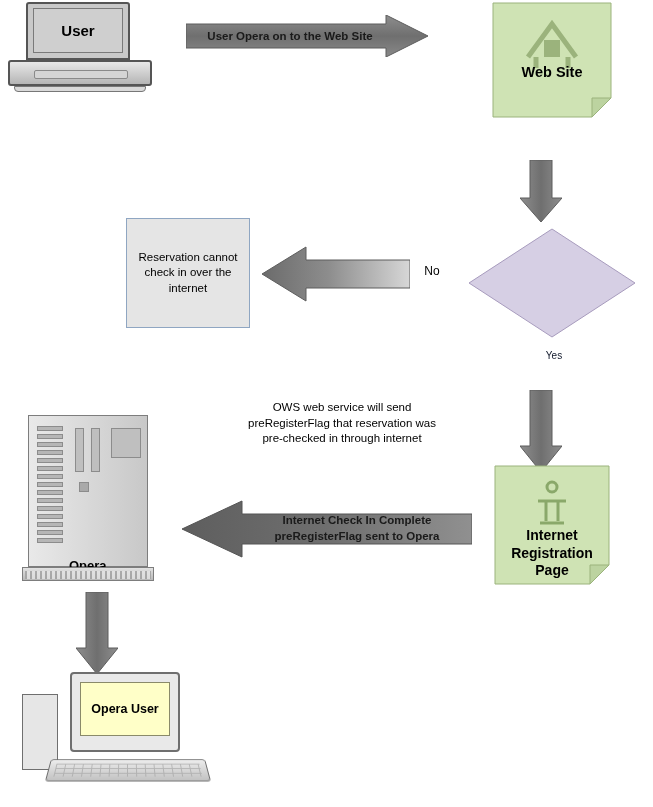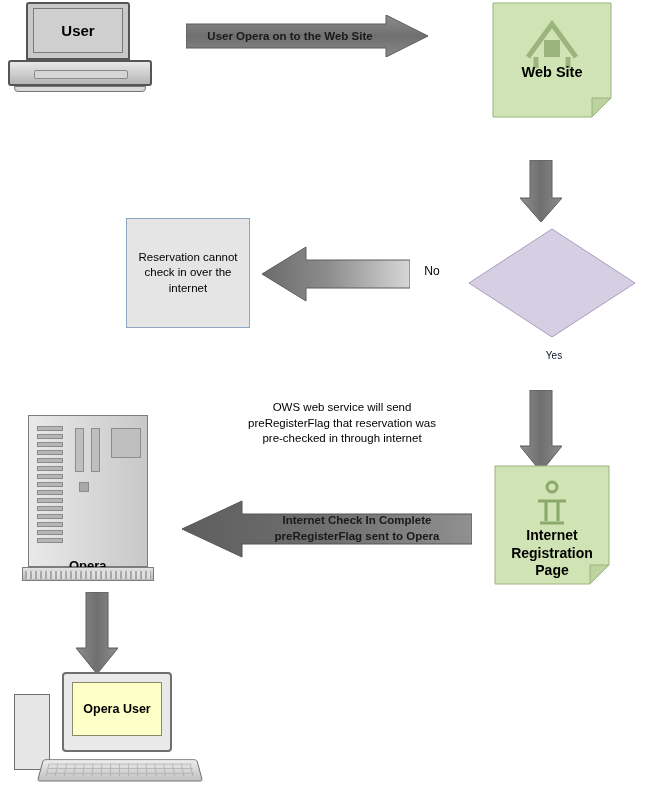--- a/index.html
+++ b/index.html
@@ -213,21 +213,21 @@
     box-sizing: border-box;
   }
   .server-base-vents {
     position: absolute;
     left: 2px; top: 3px; right: 2px; height: 8px;
     background: repeating-linear-gradient(to right, #9f9f9f 0 2px, #e4e4e4 2px 5px);
     opacity: .8;
   }
 
   
-  #opera-user { left: 14px; top: 672px; width: 194px; height: 128px; }
+  #opera-user { left: 22px; top: 672px; width: 194px; height: 128px; }
   .tower {
     position: absolute;
     left: 0; top: 22px; width: 36px; height: 76px;
     background: #e6e6e6;
     border: 1px solid #6f6f6f;
     box-sizing: border-box;
   }
   .monitor {
     position: absolute;
     left: 48px; top: 0; width: 110px; height: 80px;

